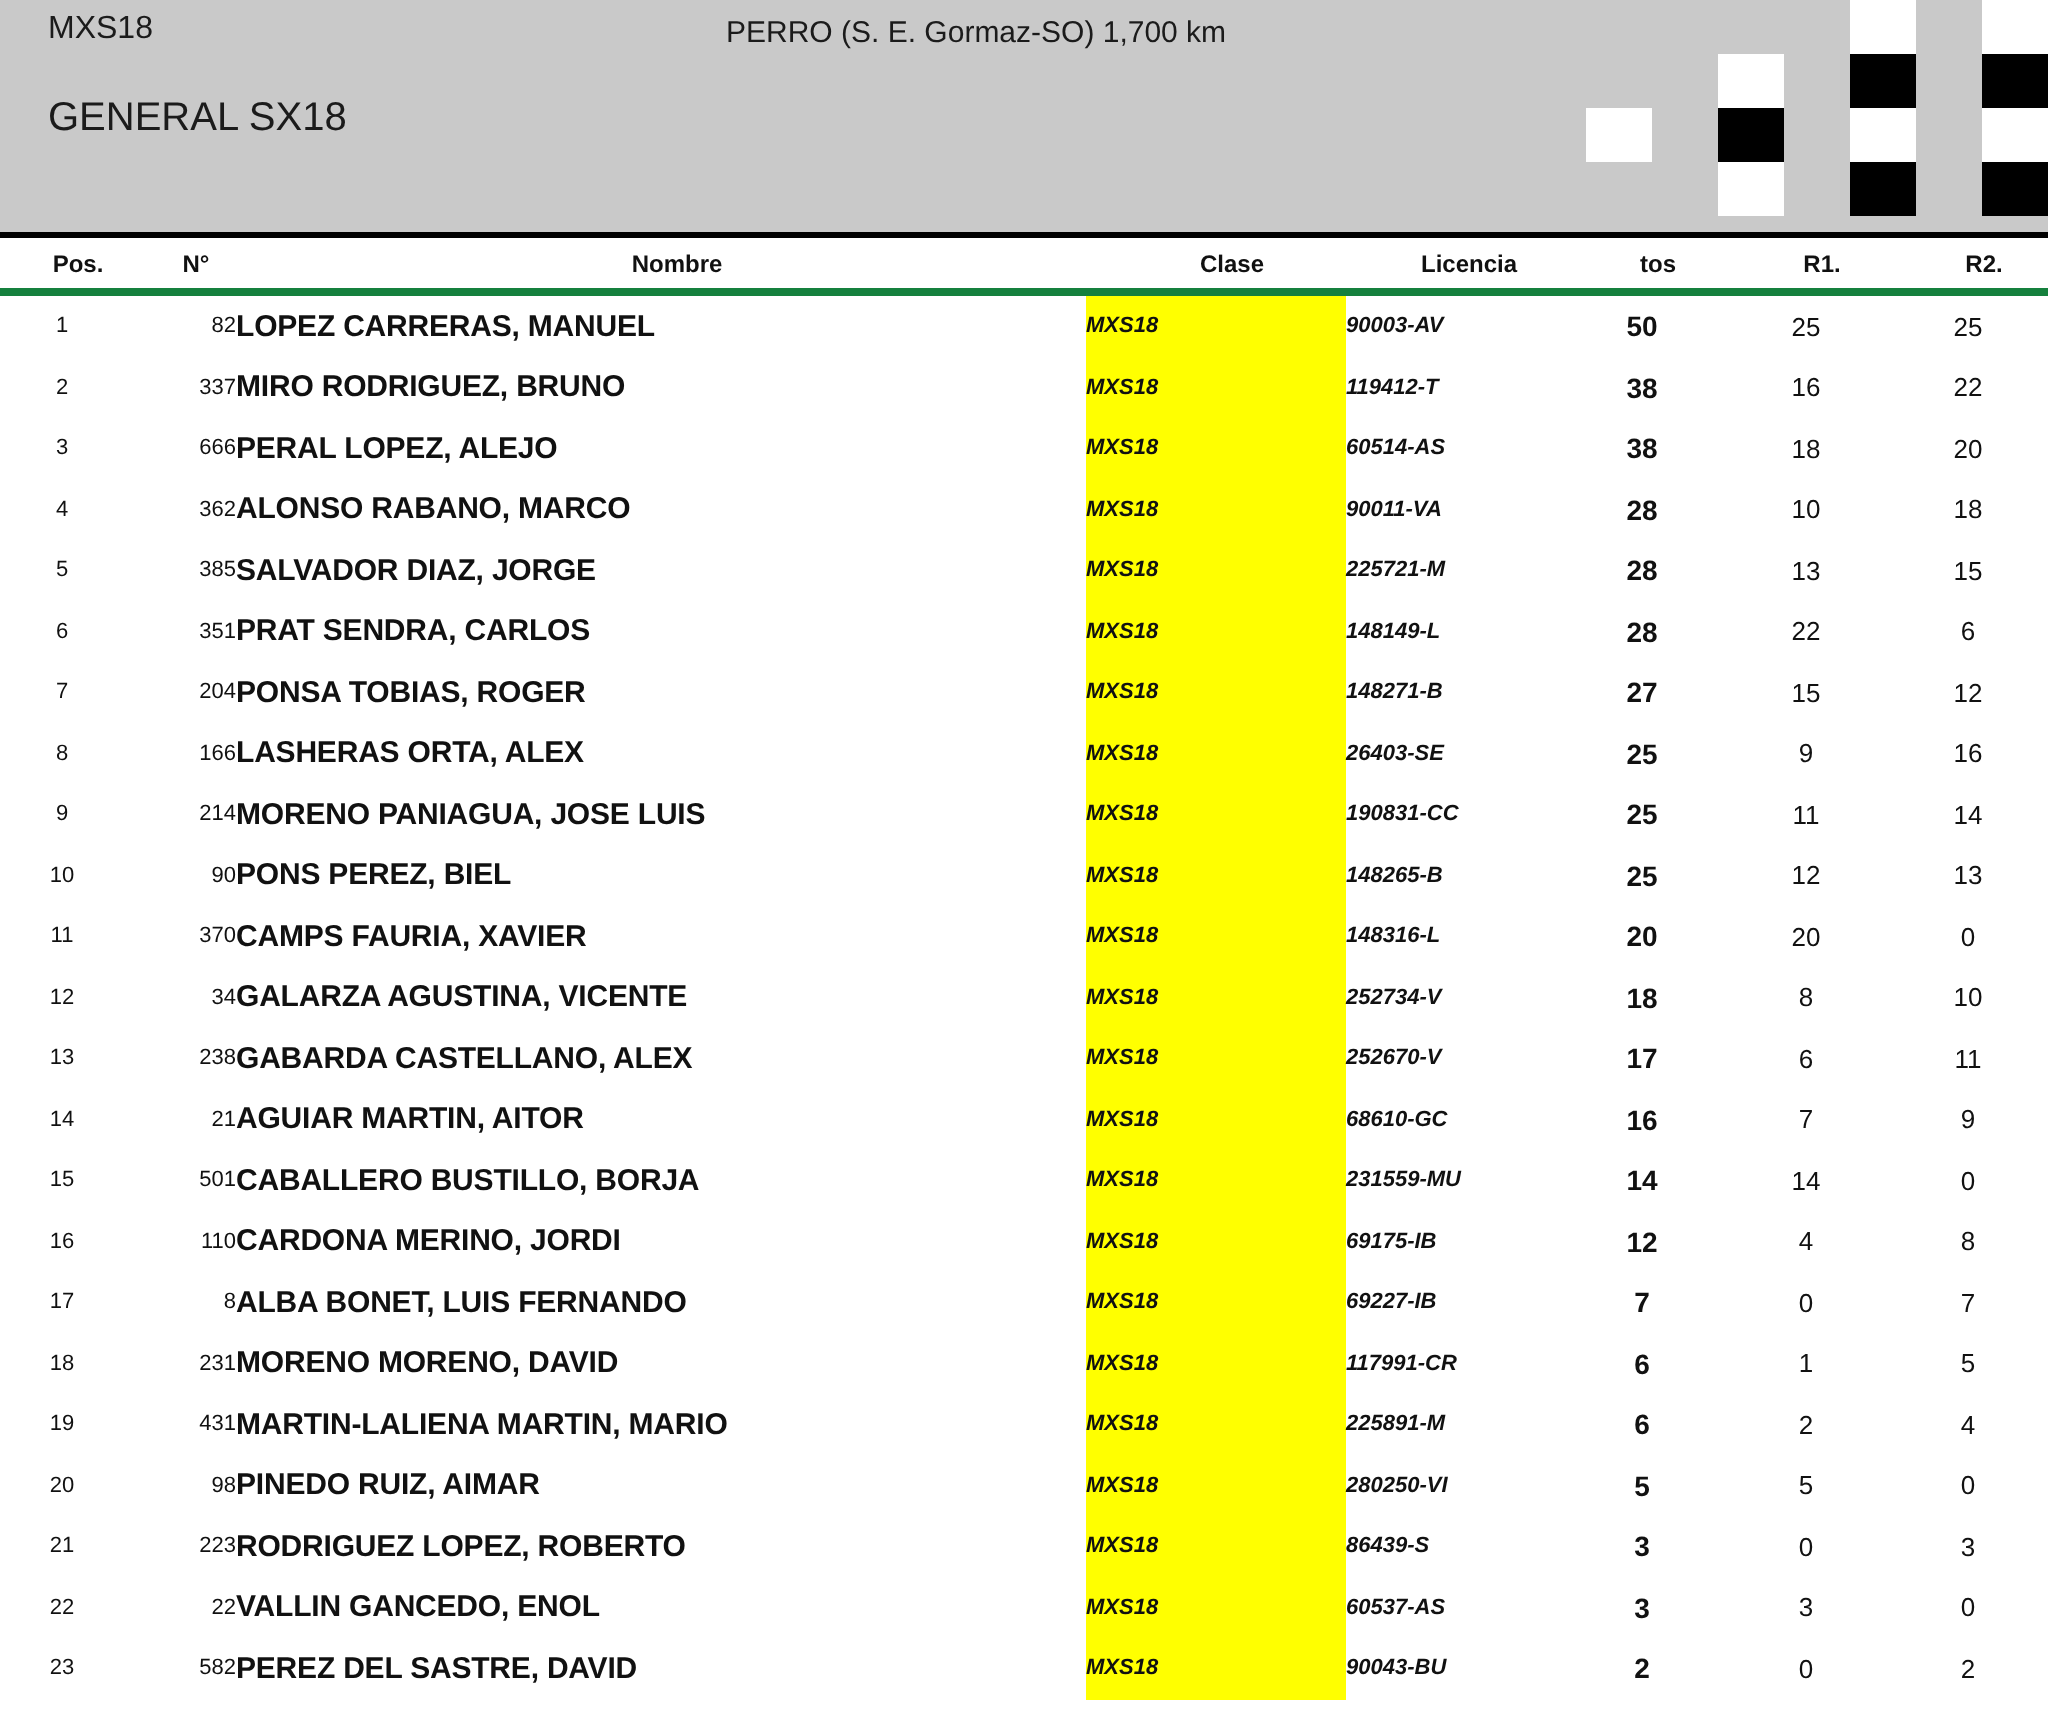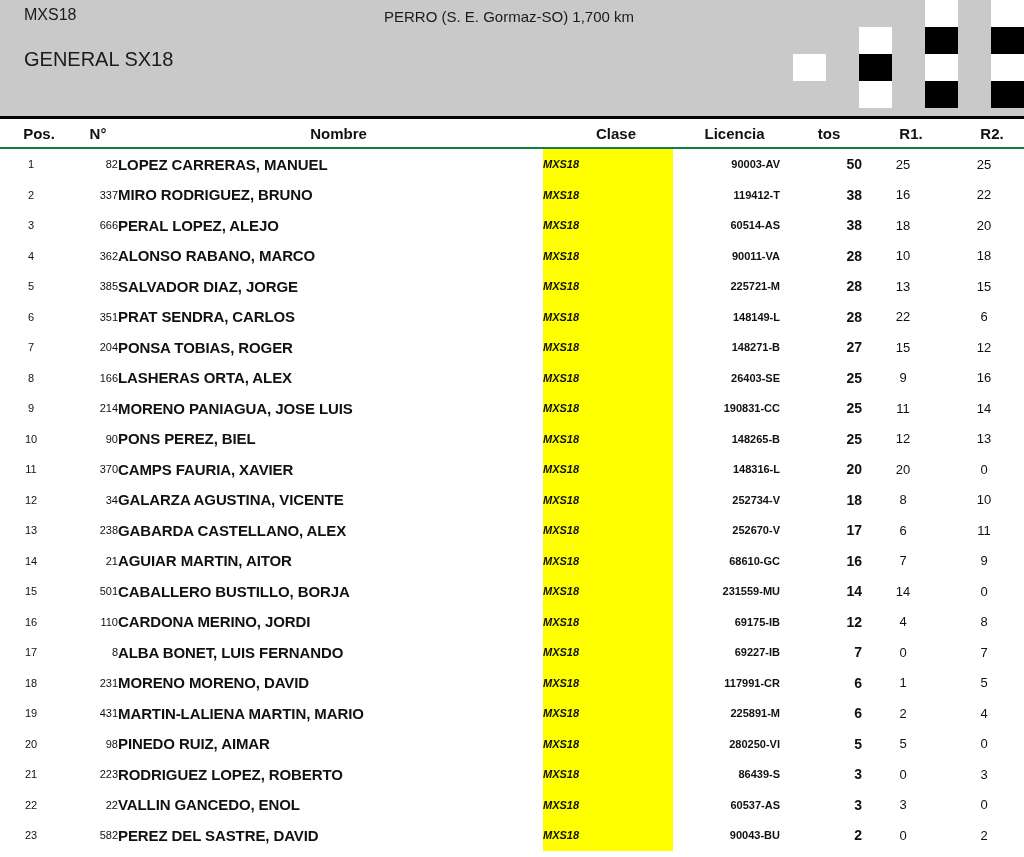--- a/index.html
+++ b/index.html
@@ -33,21 +33,21 @@
     font-size: 16px;
     color: #1b1b1b;
     margin-bottom: 24px;
   }
   .banner-sub {
     font-size: 20px;
     color: #1b1b1b;
   }
   .banner-center {
     position: absolute;
-    left: 384px;
+    left: 363px;
     top: 8px;
     font-size: 15px;
     color: #1b1b1b;
     white-space: nowrap;
     z-index: 3;
   }
   
   .checker {
     position: absolute;
     right: 0;
@@ -68,25 +68,25 @@
   .sheet {
     position: relative;
     padding: 0;
   }
   table.results {
     width: 1024px;
     border-collapse: collapse;
     table-layout: fixed;
   }
   table.results th {
-    font-size: 15px;
+    font-size: 12px;
     font-weight: bold;
     color: #111;
     padding: 6px 0 5px 16px;
-    border-bottom: 2px solid #15803d;
+    border-bottom: 4px solid #15803d;
     text-align: center;
     vertical-align: bottom;
   }
   table.results td {
     padding: 0;
     vertical-align: middle;
     height: 30.5px;
   }
   
   col.c-pos   { width: 62px; }
@@ -129,29 +129,29 @@
   td.clase {
     background: #ffff00;
     font-size: 11px;
     font-style: italic;
     font-weight: bold;
     color: #111;
     padding-left: 10px;
   }
   td.lic {
     font-size: 11px;
+    font-style: italic;
     font-weight: bold;
     color: #111;
     padding-left: 6px;
-    text-align: right;
   }
   td.pts {
     font-size: 14px;
     font-weight: bold;
-    text-align: right;
+    text-align: center;
     color: #111;
     padding-right: 10px;
   }
   td.r1, td.r2 {
     font-size: 13px;
     text-align: center;
     color: #111;
   }
   td.r2 { padding-right: 8px; }
 </style>

